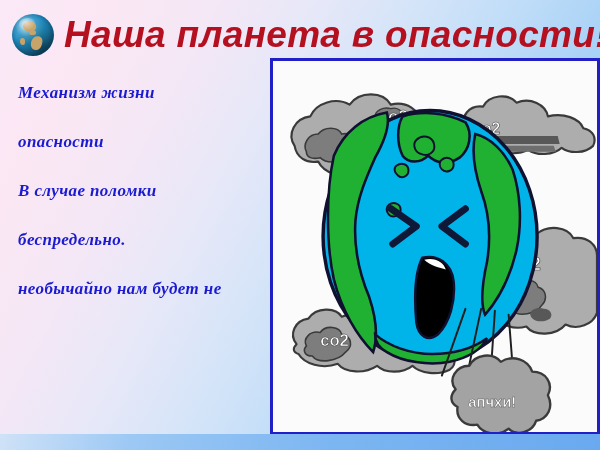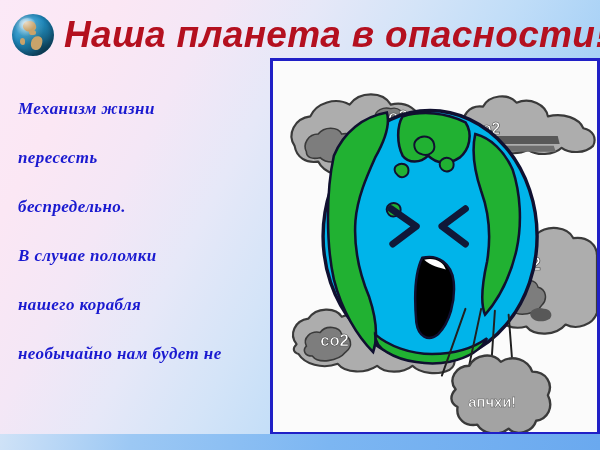--- a/index.html
+++ b/index.html
@@ -87,21 +87,21 @@
     font-size: 37px;
     line-height: 40px;
     color: #b4101f;
     letter-spacing: 0.3px;
   }
 
   
   #body-text {
     position: absolute;
     left: 18px;
-    top: 100px;
+    top: 84px;
     width: 252px;
   }
   .body-line {
     font-family: "Liberation Serif", serif;
     font-style: italic;
     font-weight: bold;
     font-size: 17px;
     line-height: 18px;
     color: #1a1ad0;
     margin-bottom: 31px;
@@ -140,24 +140,23 @@
       <span class="land l2"></span>
       <span class="land l3"></span>
       <span class="land l4"></span>
       <span class="gloss"></span>
     </span>
     <span id="title-text">Наша планета  в опасности!</span>
   </div>
 
   <div id="body-text">
     <div class="body-line">Механизм жизни</div>
-    <div class="body-line">пересесть</div>
+    <div class="body-line">опасности</div>
+    <div class="body-line">В случае поломки</div>
     <div class="body-line">беспредельно.</div>
-    <div class="body-line">В случае поломки</div>
-    <div class="body-line">нашего корабля</div>
     <div class="body-line">необычайно нам будет не</div>
   </div>
 
   <div id="image-panel">
     <svg id="illustration" viewBox="0 0 330 377" preserveAspectRatio="xMidYMid meet">
 
       <g>
         <path d="M22,86 C14,74 22,58 38,56 C44,42 64,36 78,44
                  C88,30 112,30 120,44 C136,40 150,50 150,62
                  C164,60 176,68 176,78 C180,88 172,98 160,100

